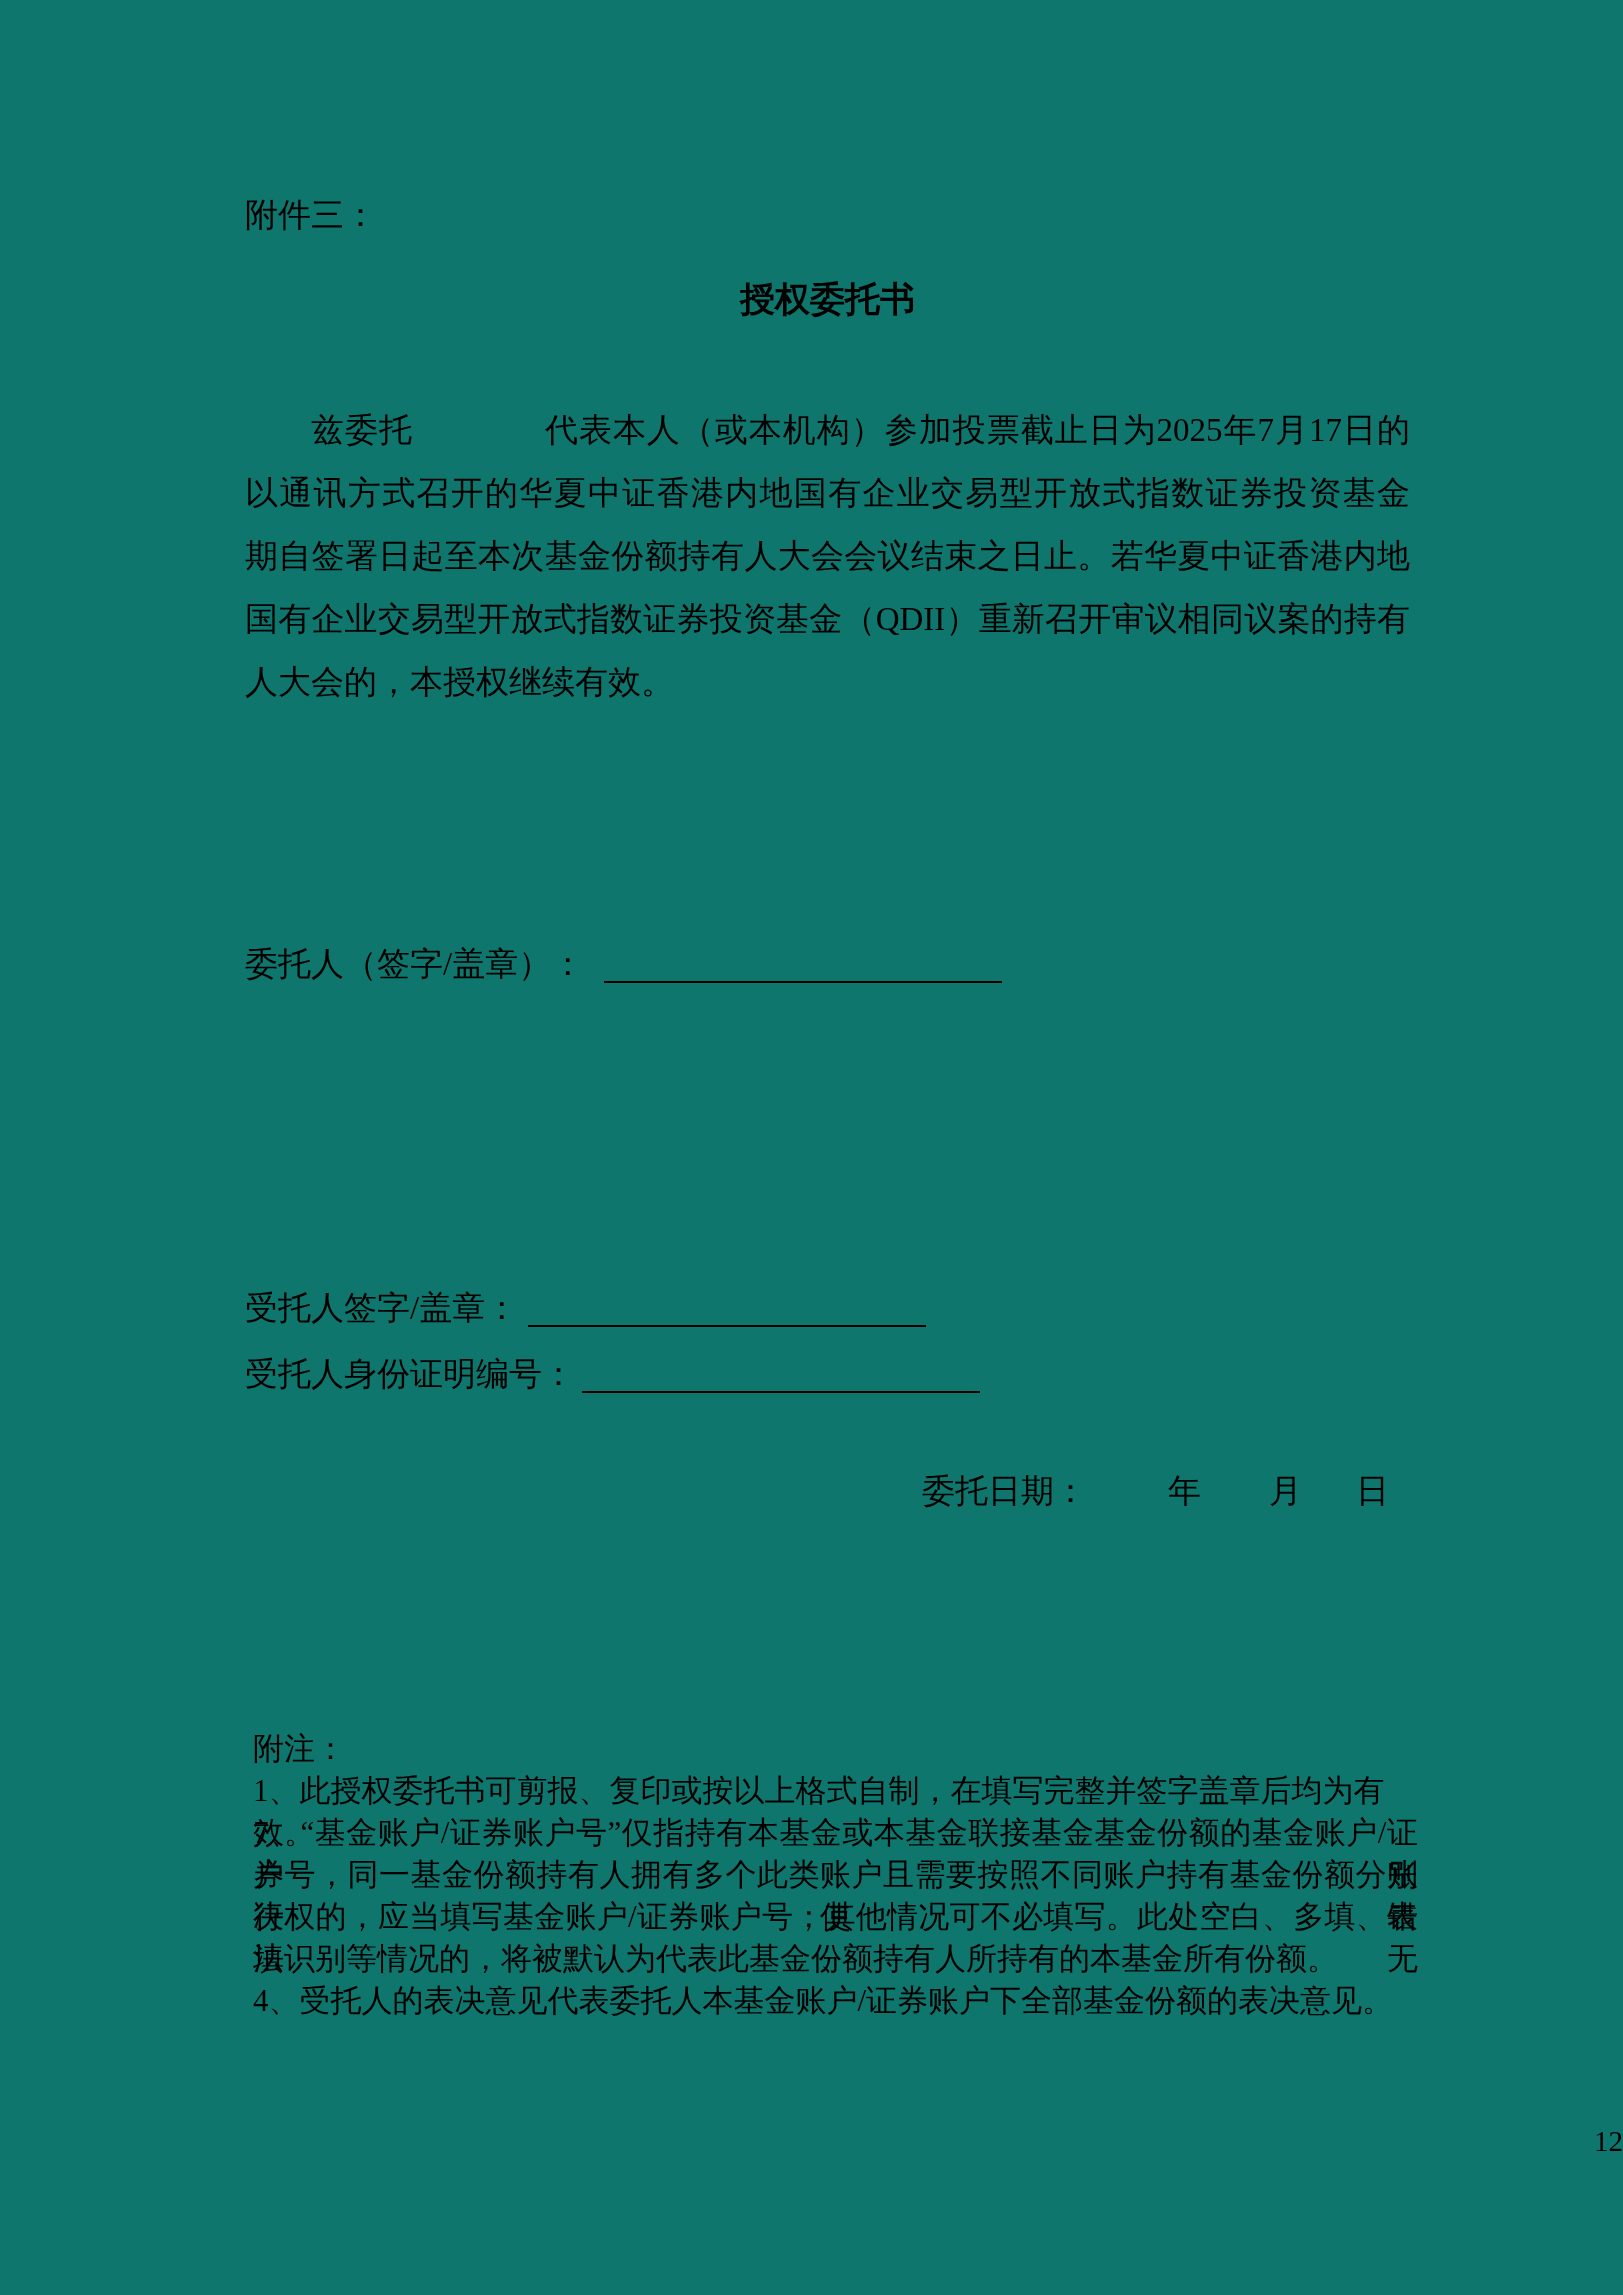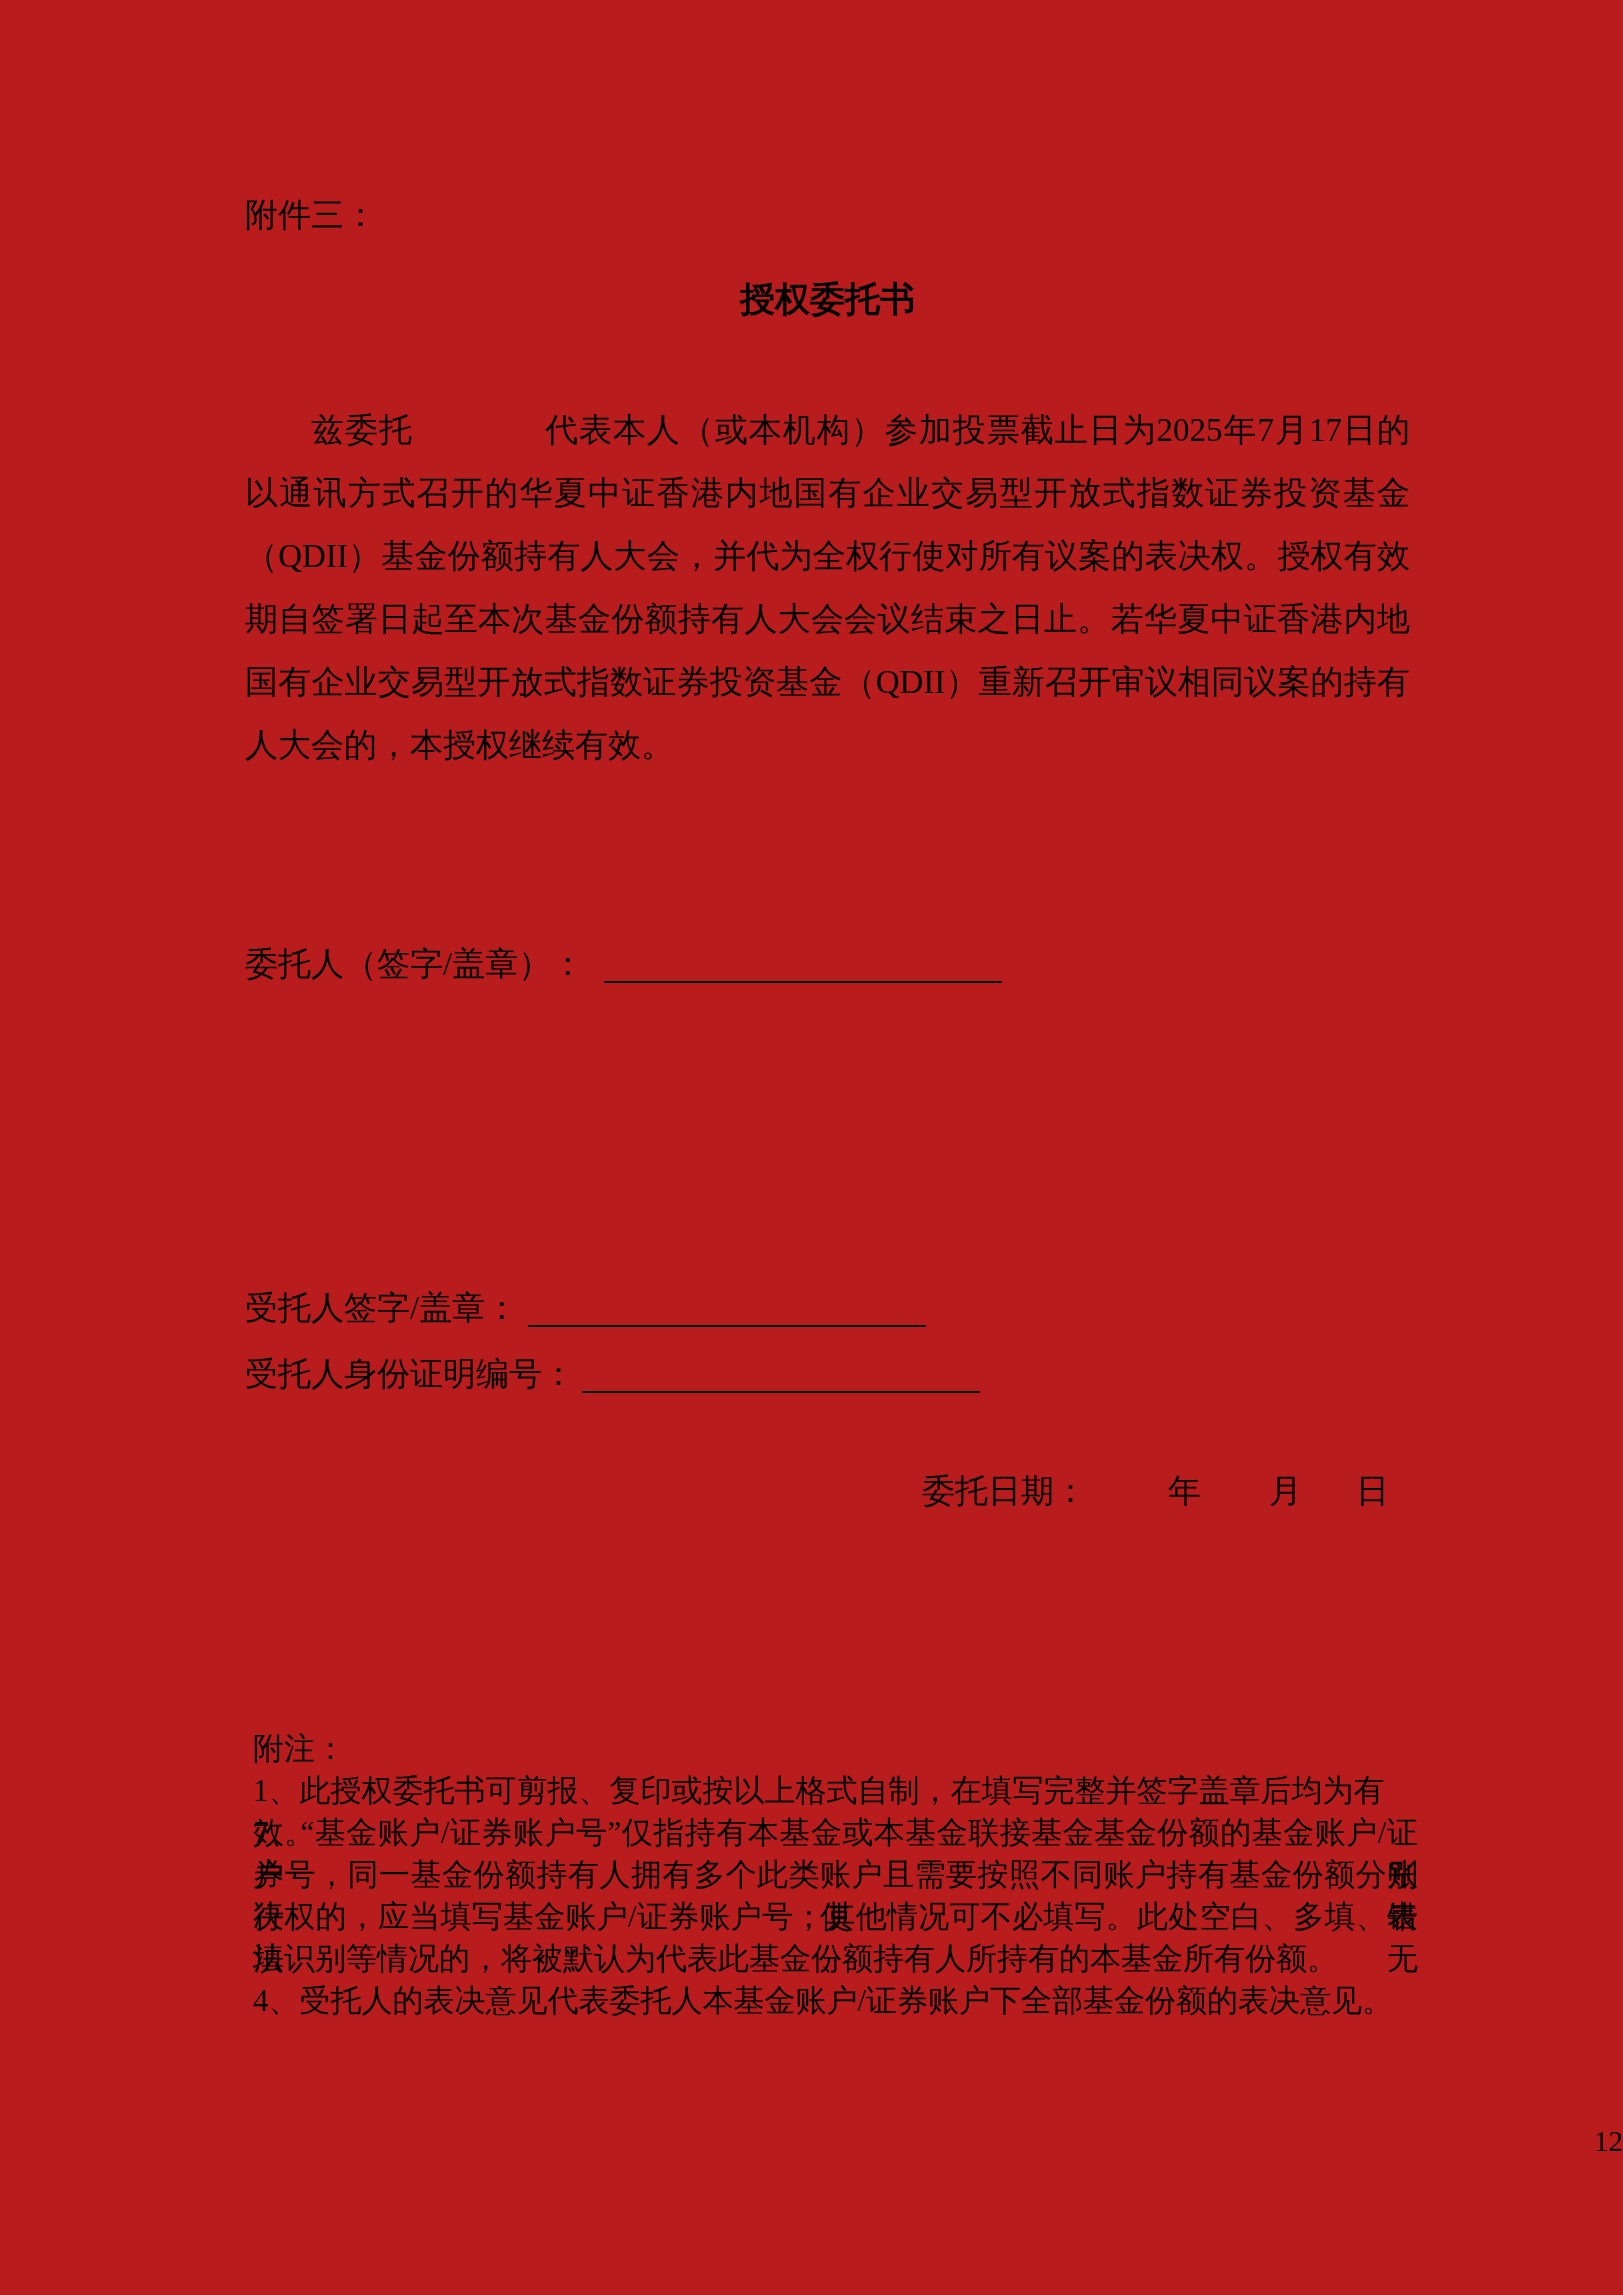--- a/index.html
+++ b/index.html
@@ -1,20 +1,20 @@
 <!DOCTYPE html>
 <html style="font-size:10.5px"><head>
 <meta charset="utf-8">
 <style>
   html, body { margin: 0; padding: 0; background: #ffffff; }
   .page {
     position: relative;
     width: 1623px;
     height: 2295px;
-    background: #b91c1c;
+    background: #0f766e;
     color: #000000;
     font-family: "Liberation Serif", "DejaVu Serif", serif;
     overflow: hidden;
   }
   .attach-label {
     position: absolute;
     left: 245px; top: 195px;
     font-size: 33px;
     line-height: 41px;
     white-space: nowrap;
@@ -102,21 +102,20 @@
 
 <div class="page">
 
   <div class="attach-label">附件三：</div>
 
   <div class="doc-title">授权委托书</div>
 
   <div class="paragraph">
     <div class="p-line jl"><span class="indent-sp"></span><span>兹委托</span><span class="name-blank"></span><span>代表本人（或本机构）参加投票截止日为2025年7月17日的</span></div>
     <div class="p-line jl">以通讯方式召开的华夏中证香港内地国有企业交易型开放式指数证券投资基金</div>
-    <div class="p-line jl">（QDII）基金份额持有人大会，并代为全权行使对所有议案的表决权。授权有效</div>
     <div class="p-line jl">期自签署日起至本次基金份额持有人大会会议结束之日止。若华夏中证香港内地</div>
     <div class="p-line jl">国有企业交易型开放式指数证券投资基金（QDII）重新召开审议相同议案的持有</div>
     <div class="p-line">人大会的，本授权继续有效。</div>
   </div>
 
   <div class="fields fields-principal">
     <div class="field-row"><span>委托人（签字/盖章）：</span><span class="blank-line ml30"></span></div>
   </div>
 
   <div class="fields fields-agent">

